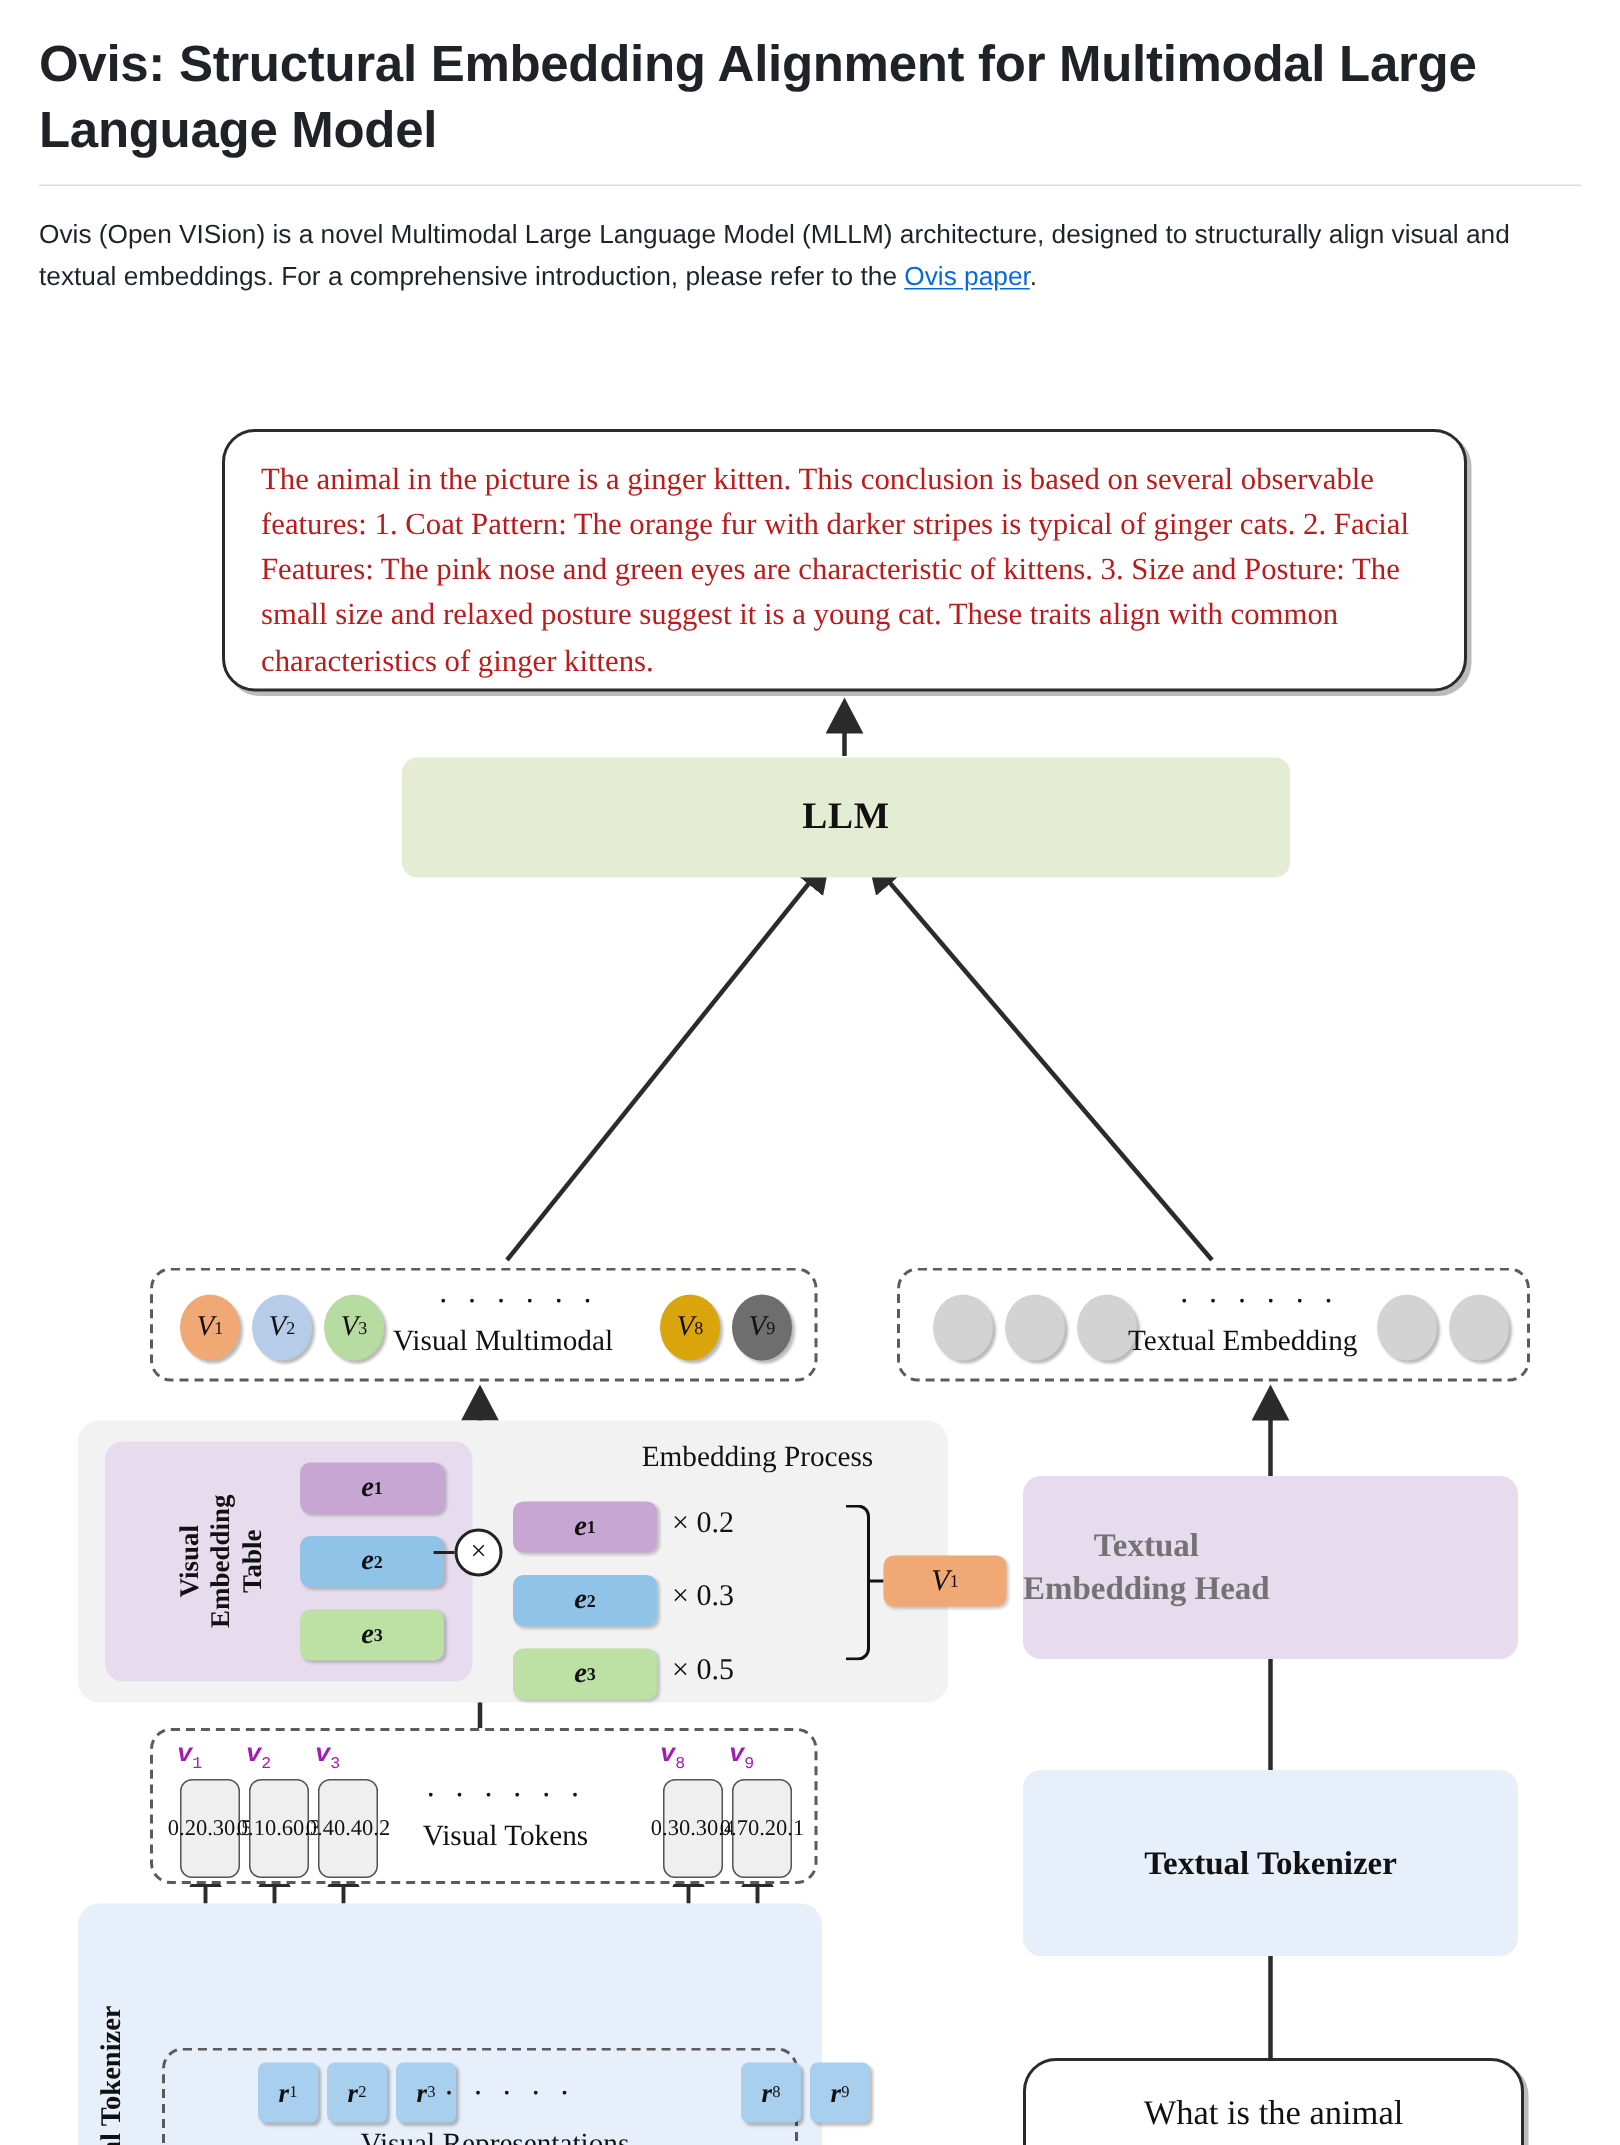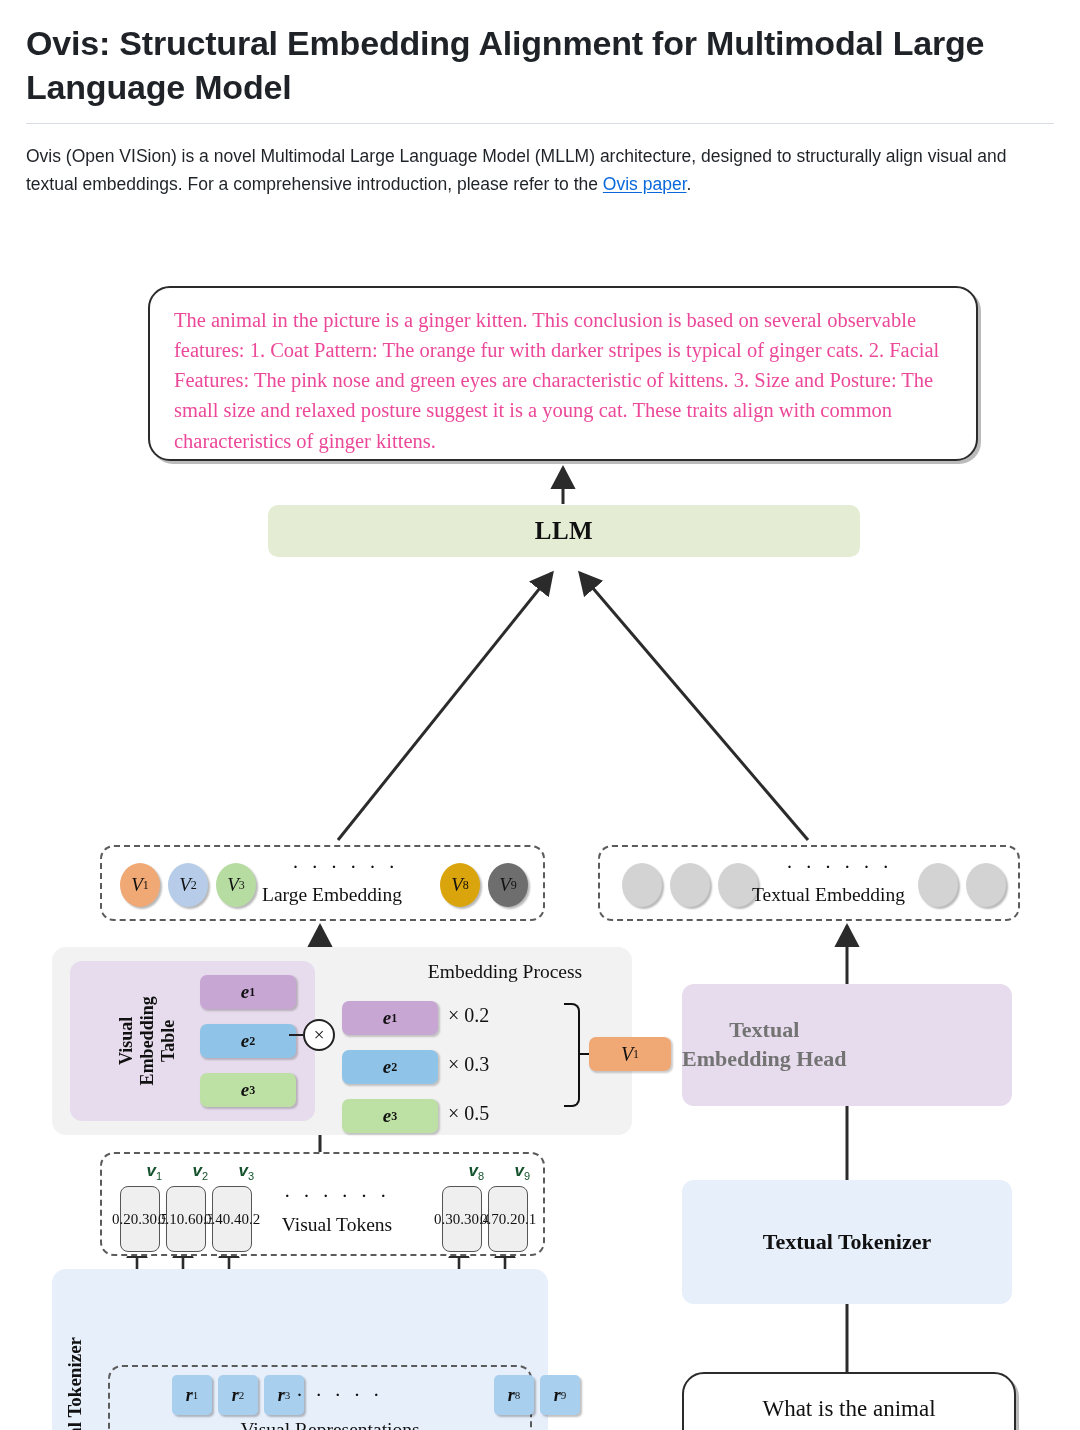--- a/index.html
+++ b/index.html
@@ -56,27 +56,27 @@
   #answer-box {
     left: 148px; top: 46px; width: 830px; height: 175px;
     border: 2.5px solid #2b2b2b;
     border-radius: 22px;
     background: #fff;
     box-shadow: 3px 3px 0 rgba(60,60,60,0.35);
     padding: 17px 22px 10px 24px;
     font-family: "Liberation Serif", serif;
     font-size: 20.5px;
     line-height: 1.47;
-    color: #ec4899;
+    color: #b91c1c;
     text-align: left;
   }
 
   
   #llm-box {
-    left: 268px; top: 265px; width: 592px; height: 52px;
+    left: 268px; top: 265px; width: 592px; height: 80px;
     background: #e4edd3;
     border-radius: 10px;
     display: flex; align-items: center; justify-content: center;
     font-family: "Liberation Serif", serif;
     font-weight: bold; font-size: 25px; color: #111;
     letter-spacing: 0.5px;
   }
 
   
   .dashed-strip {
@@ -196,23 +196,23 @@
   }
   #times-stub { left: 289px; top: 794px; width: 14px; height: 2px; background:#222; z-index:5;}
 
   
   #vt-strip {
     left: 100px; top: 912px; width: 445px; height: 104px;
     border: 2px dashed #5b5b5b; border-radius: 14px; background:#fff;
   }
   .vt-col { position: absolute; top: 8px; width: 44px; }
   .vt-name {
-    text-align: right;
-    font-family: Liberation Sans, sans-serif;
-    font-weight: bold; font-style: italic; font-size: 17px; color: #14532d;
+    text-align: left;
+    font-family: Liberation Mono, monospace;
+    font-weight: bold; font-style: italic; font-size: 17px; color: #a21caf;
     line-height: 1;
   }
   .vt-name sub { font-style: normal; font-weight: normal; font-size: 11px; }
   .vt-box {
     margin: 4px auto 0 auto;
     width: 40px; height: 66px;
     border: 1.6px solid #555; border-radius: 8px;
     background: #efefef;
     display: flex; align-items: center; justify-content: center;
     font-family: "Liberation Serif", serif; font-size: 15px; color: #111; line-height: 1.28;
@@ -369,21 +369,21 @@
         </div>
       <div class="bubble" style="left: 66px; background: rgb(182, 204, 232);">
           <span>V</span>
           <sub>2</sub>
         </div>
       <div class="bubble" style="left: 114px; background: rgb(183, 220, 162);">
           <span>V</span>
           <sub>3</sub>
         </div>
       <div class="dots6" style="left:190px; top:8px;">· · · · · ·</div>
-      <div class="strip-label" style="left:160px; top:37px;">Large Embedding</div>
+      <div class="strip-label" style="left:160px; top:37px;">Visual Multimodal</div>
       <div class="bubble" style="left: 338px; background: rgb(217, 164, 12);">
           <span>V</span>
           <sub>8</sub>
         </div>
       <div class="bubble" style="left: 386px; background: rgb(110, 110, 110);">
           <span>V</span>
           <sub>9</sub>
         </div>
     </div>
   </div>

